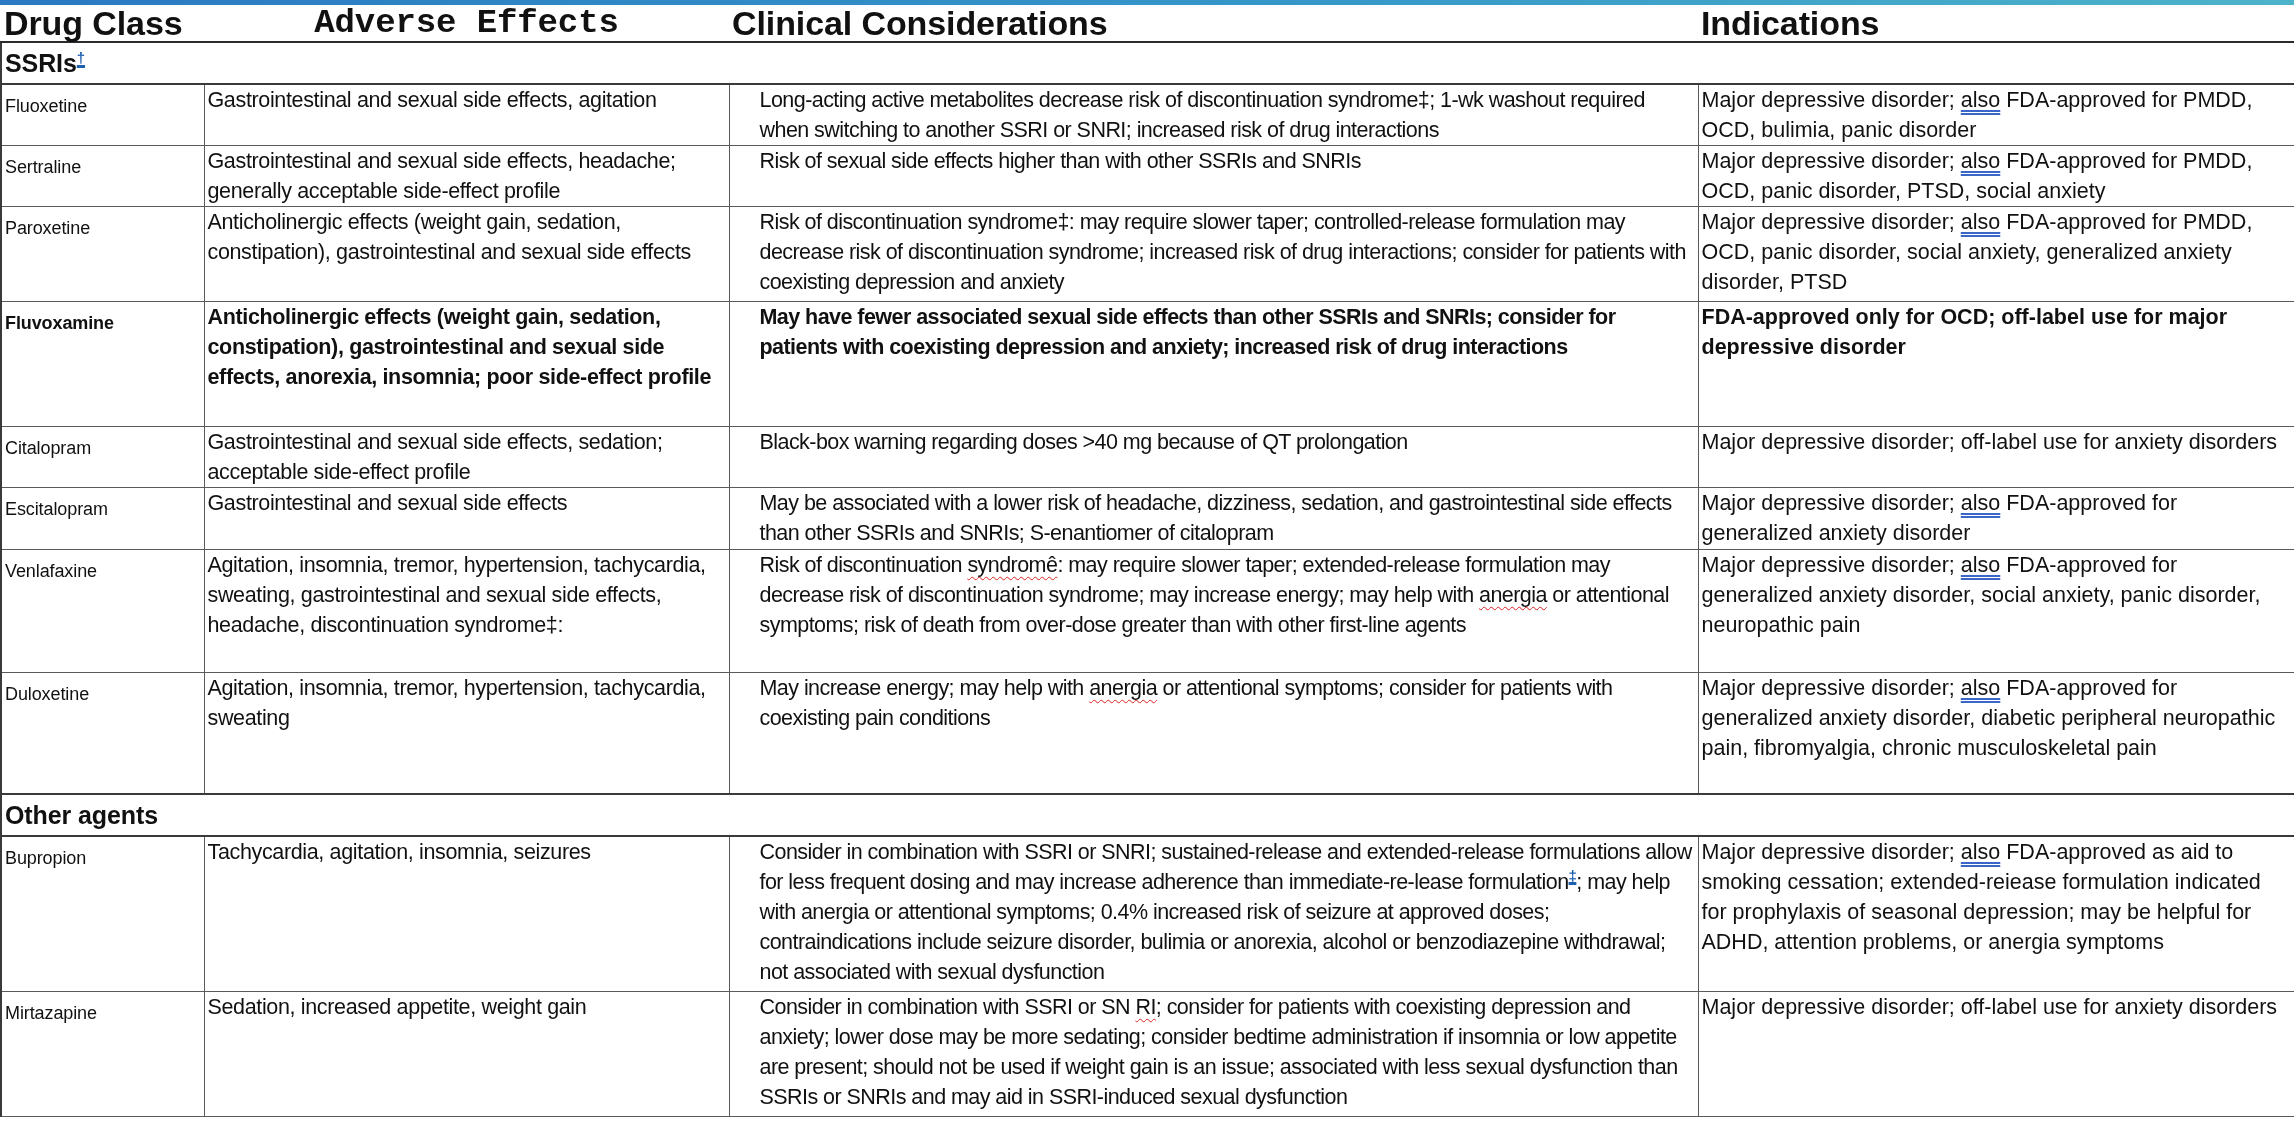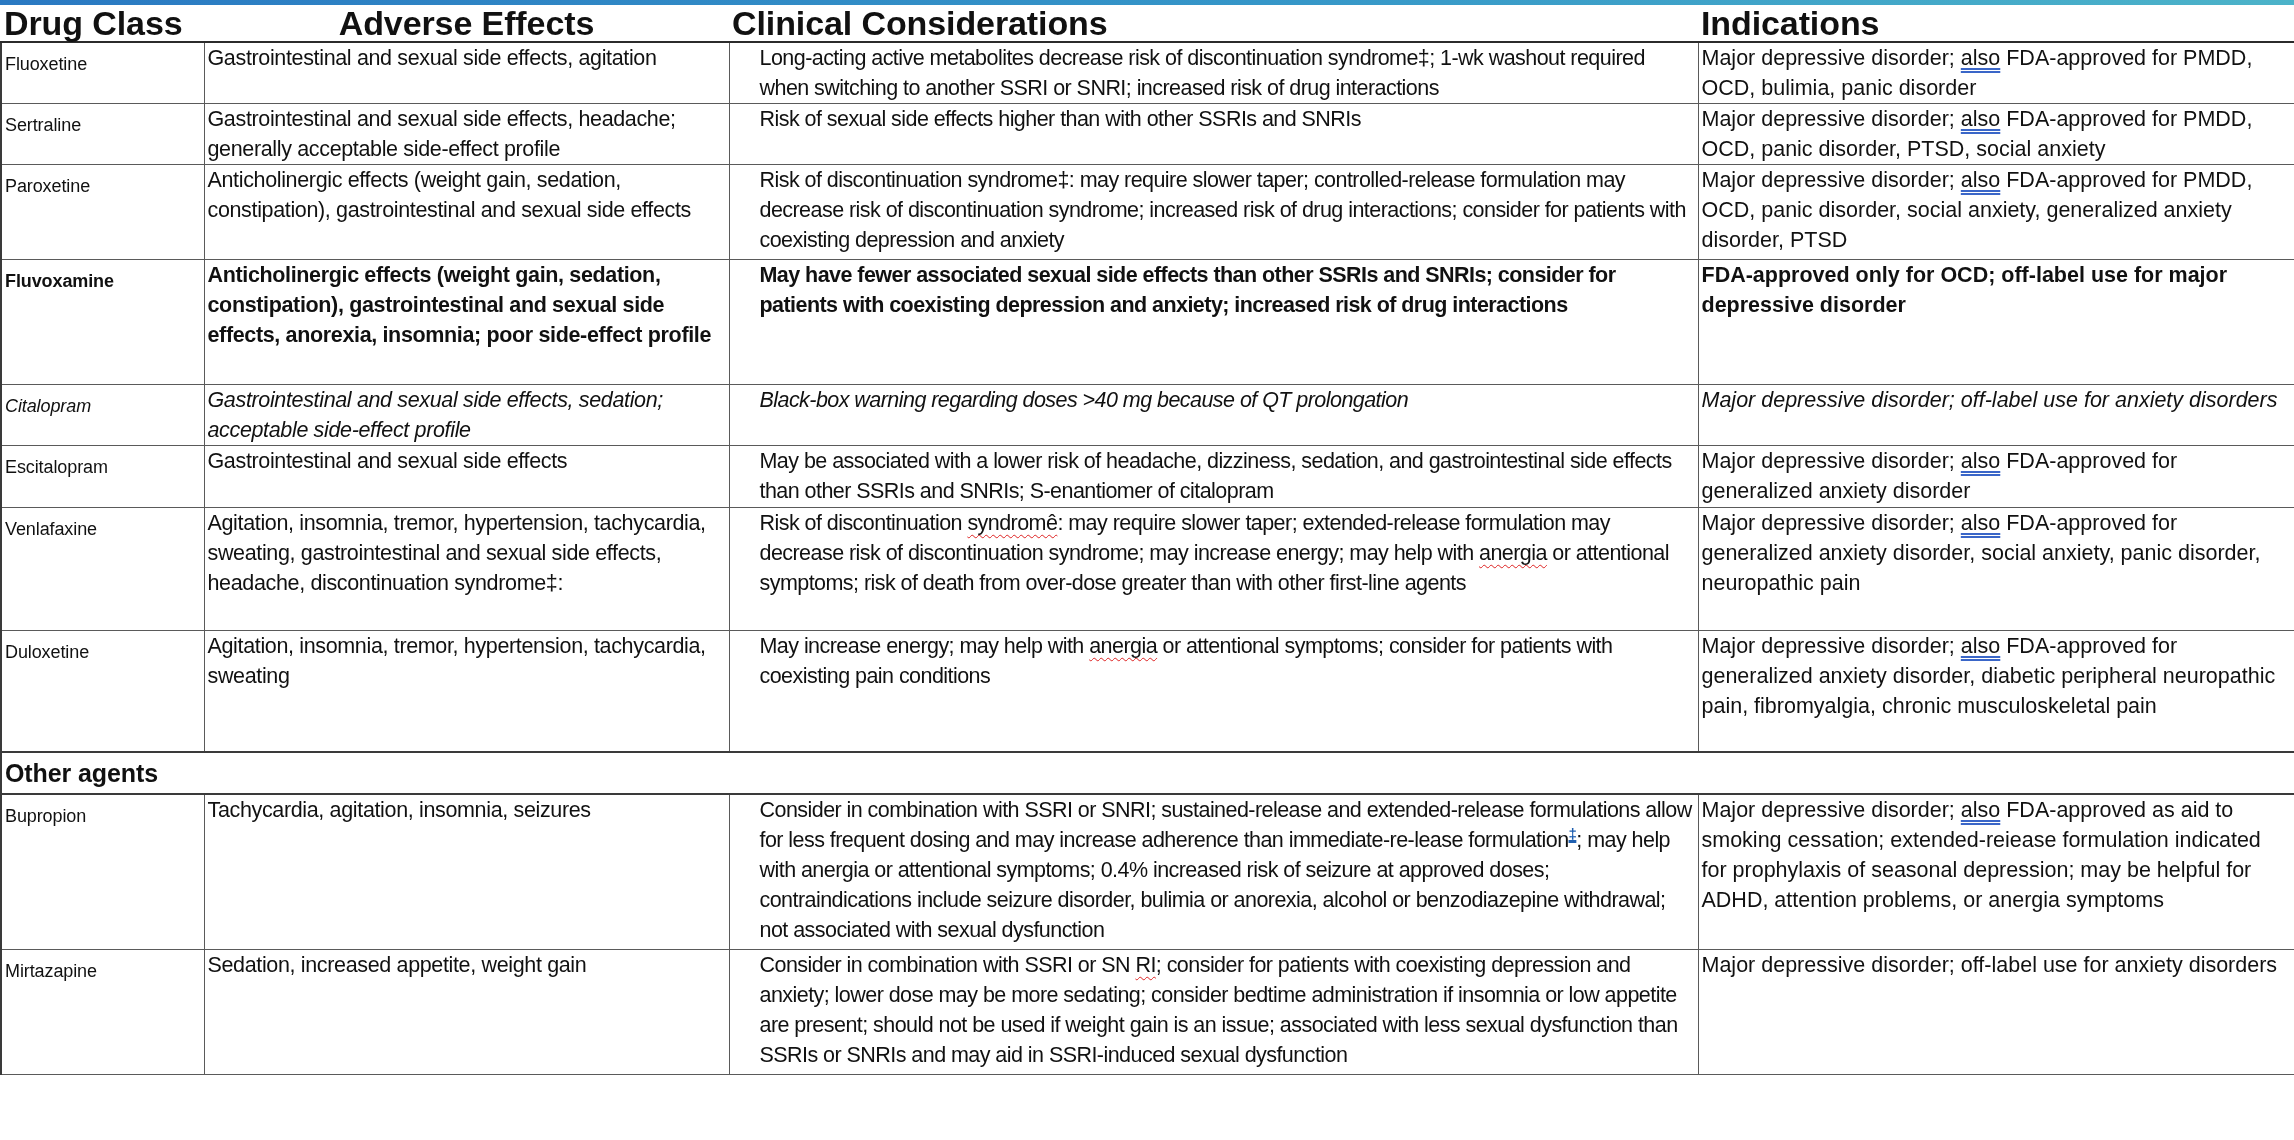--- a/index.html
+++ b/index.html
@@ -21,21 +21,21 @@
   col.c3 { width: 969px; }
   col.c4 { width: 597px; }
   th, td {
     vertical-align: top; text-align: left; padding: 0 3px;
     font-size: 21.5px; line-height: 30px; letter-spacing: -0.1px;
   }
   thead th {
     font-weight: bold; font-size: 34px; line-height: 34px; height: 35px;
     border-bottom: 2px solid #2b2b2b; padding-top: 1px;
   }
-  thead th.h-adverse { text-align: center; }
+  thead th.h-adverse { text-align: center; font-family: Liberation Mono, monospace; }
   tr.section td {
     font-weight: bold; font-size: 25px; line-height: 32px;
     border-top: 2px solid #3a3a3a; border-bottom: 2px solid #3a3a3a;
     padding-top: 4px; padding-bottom: 4px; border-left: 2px solid #3a3a3a;
   }
   tr.drug td { border: 1.5px solid #5a5a5a; }
   tr.drug td.name { font-size: 18px; line-height: 34px; padding-top: 4px; border-left: 2px solid #3a3a3a; }
   td.adv, td.clin { font-family: "Liberation Sans Narrow", "Liberation Sans", sans-serif; }
   td.clin { letter-spacing: -0.55px; padding-left: 30px; }
   td.adv { letter-spacing: -0.35px; }
@@ -43,21 +43,21 @@
   .dagger {
     color: #1f5fb0; font-size: 15px; vertical-align: super; line-height: 0;
     font-weight: bold; text-decoration: underline; text-decoration-thickness: 3px;
   }
   .also { text-decoration: underline double #3a66c8; text-underline-offset: 3px; }
   .squiggle { text-decoration: underline wavy #d22; text-underline-offset: 4px; text-decoration-thickness: 1px; text-align: center; }
   tr.r-fluoxetine { height: 58px; }
   tr.r-sertraline { height: 60px; }
   tr.r-paroxetine { height: 95px; }
   tr.r-fluvoxamine { height: 125px; font-weight: bold; }
-  tr.r-citalopram { height: 58px; font-style: italic; }
+  tr.r-citalopram { height: 58px; }
   tr.r-escitalopram { height: 62px; }
   tr.r-venlafaxine { height: 123px; }
   tr.r-duloxetine { height: 121px; }
   tr.r-bupropion { height: 156px; }
   tr.r-mirtazapine { height: 125px; }
 </style>
 </head>
 <body>
 
 <div class="topbar"></div>
@@ -72,20 +72,25 @@
   <thead>
     <tr>
       <th>Drug Class</th>
       <th class="h-adverse">Adverse Effects</th>
       <th>Clinical Considerations</th>
       <th>Indications</th>
     </tr>
   </thead>
   <tbody>
 
+    <tr class="section">
+      <td colspan="4">
+        <span>SSRIs</span><span class="dagger">†</span>
+      </td>
+    </tr>
 
     <tr class="drug r-fluoxetine">
       <td class="name">Fluoxetine</td>
       <td class="adv">Gastrointestinal and sexual side effects, agitation</td>
       <td class="clin">Long-acting active metabolites decrease risk of discontinuation syndrome‡; 1-wk washout required when switching to another SSRI or SNRI; increased risk of drug interactions</td>
       <td class="ind"><span>Major depressive disorder; </span><span class="also">also</span><span> FDA-approved for PMDD, OCD, bulimia, panic disorder</span></td>
     </tr>
     <tr class="drug r-sertraline">
       <td class="name">Sertraline</td>
       <td class="adv">Gastrointestinal and sexual side effects, headache; generally acceptable side-effect profile</td>

